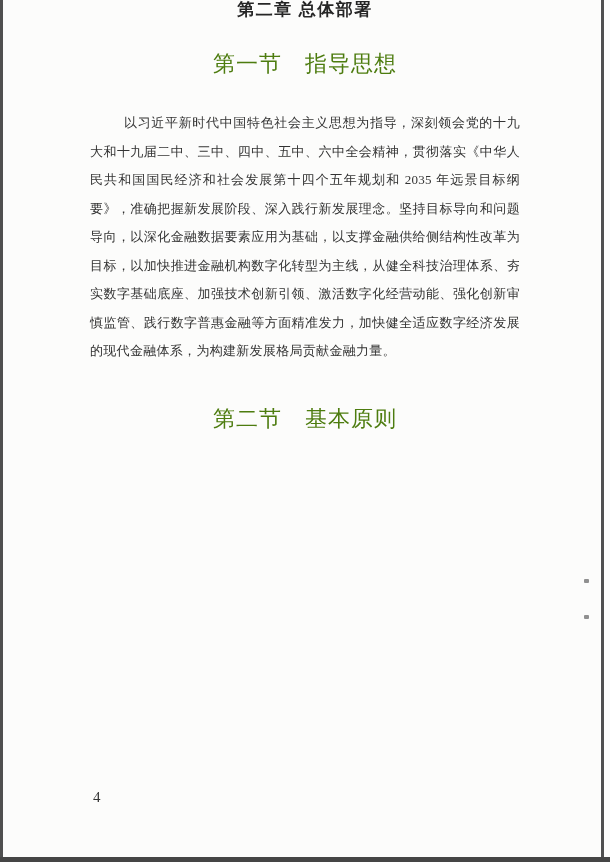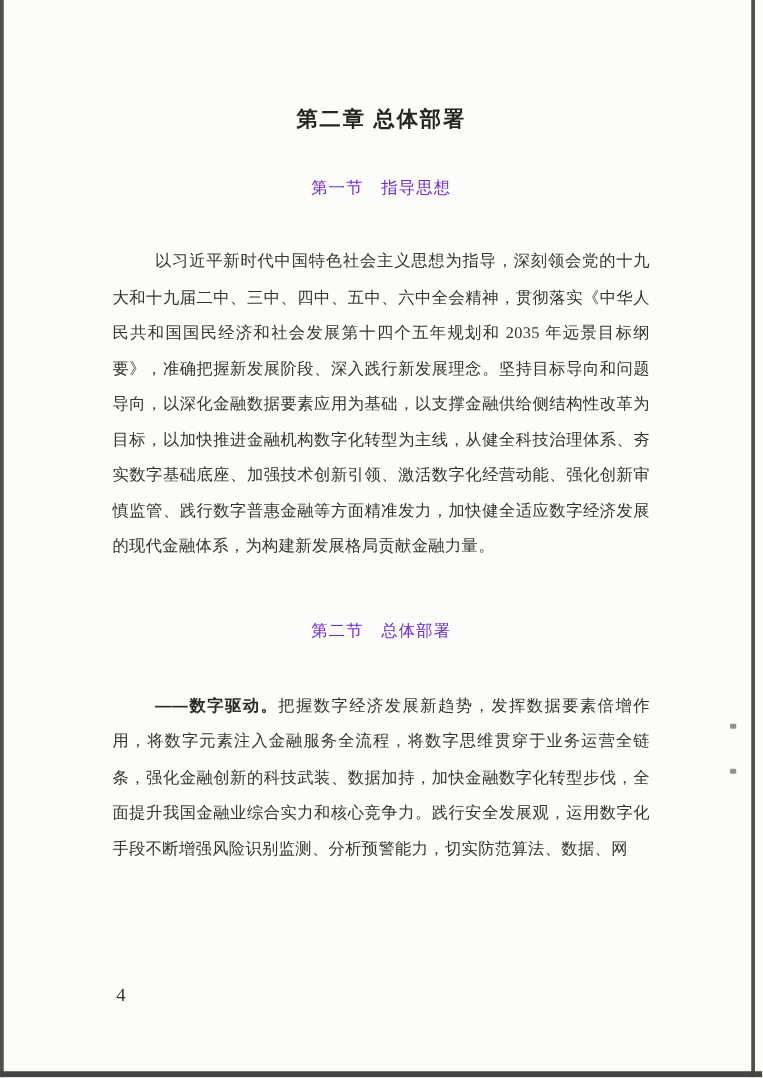--- a/index.html
+++ b/index.html
@@ -45,37 +45,36 @@
   .speck-2 { left: 584px; top: 615px; }
 
   .content {
     position: absolute;
     left: 90px;
     top: 0;
     width: 430px;
   }
   .chapter-title {
     margin: 0;
-    padding-top: 86px;
     text-align: center;
     font-family: "Liberation Sans", "DejaVu Sans", sans-serif;
     font-weight: bold;
     font-size: 17px;
     line-height: 20px;
     letter-spacing: 1.5px;
     color: #262626;
   }
   .section-heading {
     margin: 14px;
     text-align: center;
     font-weight: normal;
-    font-size: 13px;
+    font-size: 22px;
     line-height: 20px;
     letter-spacing: 1px;
-    color: #6d28d9;
+    color: #4d7c0f;
   }
   .section-heading.s1 { margin-top: 34px; }
   .section-heading.s2 { margin-top: 43px; }
 
   .body-para {
     margin: 0;
     font-size: 13px;
     line-height: 28.5px;
     letter-spacing: 0.3px;
     text-align: justify;
@@ -112,21 +111,20 @@
   <div class="speck speck-2"></div>
 
   <div class="content">
 
     <h1 class="chapter-title">第二章 总体部署</h1>
 
     <h2 class="section-heading s1">第一节　指导思想</h2>
 
     <p class="body-para p1">以习近平新时代中国特色社会主义思想为指导，深刻领会党的十九大和十九届二中、三中、四中、五中、六中全会精神，贯彻落实《中华人民共和国国民经济和社会发展第十四个五年规划和 2035 年远景目标纲要》，准确把握新发展阶段、深入践行新发展理念。坚持目标导向和问题导向，以深化金融数据要素应用为基础，以支撑金融供给侧结构性改革为目标，以加快推进金融机构数字化转型为主线，从健全科技治理体系、夯实数字基础底座、加强技术创新引领、激活数字化经营动能、强化创新审慎监管、践行数字普惠金融等方面精准发力，加快健全适应数字经济发展的现代金融体系，为构建新发展格局贡献金融力量。</p>
 
-    <h2 class="section-heading s2">第二节　总体部署</h2>
+    <h2 class="section-heading s2">第二节　基本原则</h2>
 
-    <p class="body-para p2"><strong class="lead">——数字驱动。</strong><span>把握数字经济发展新趋势，发挥数据要素倍增作用，将数字元素注入金融服务全流程，将数字思维贯穿于业务运营全链条，强化金融创新的科技武装、数据加持，加快金融数字化转型步伐，全面提升我国金融业综合实力和核心竞争力。践行安全发展观，运用数字化手段不断增强风险识别监测、分析预警能力，切实防范算法、数据、网</span></p>
 
   </div>
 
   <div class="page-number">4</div>
 
 </div>
 
 </body></html>

